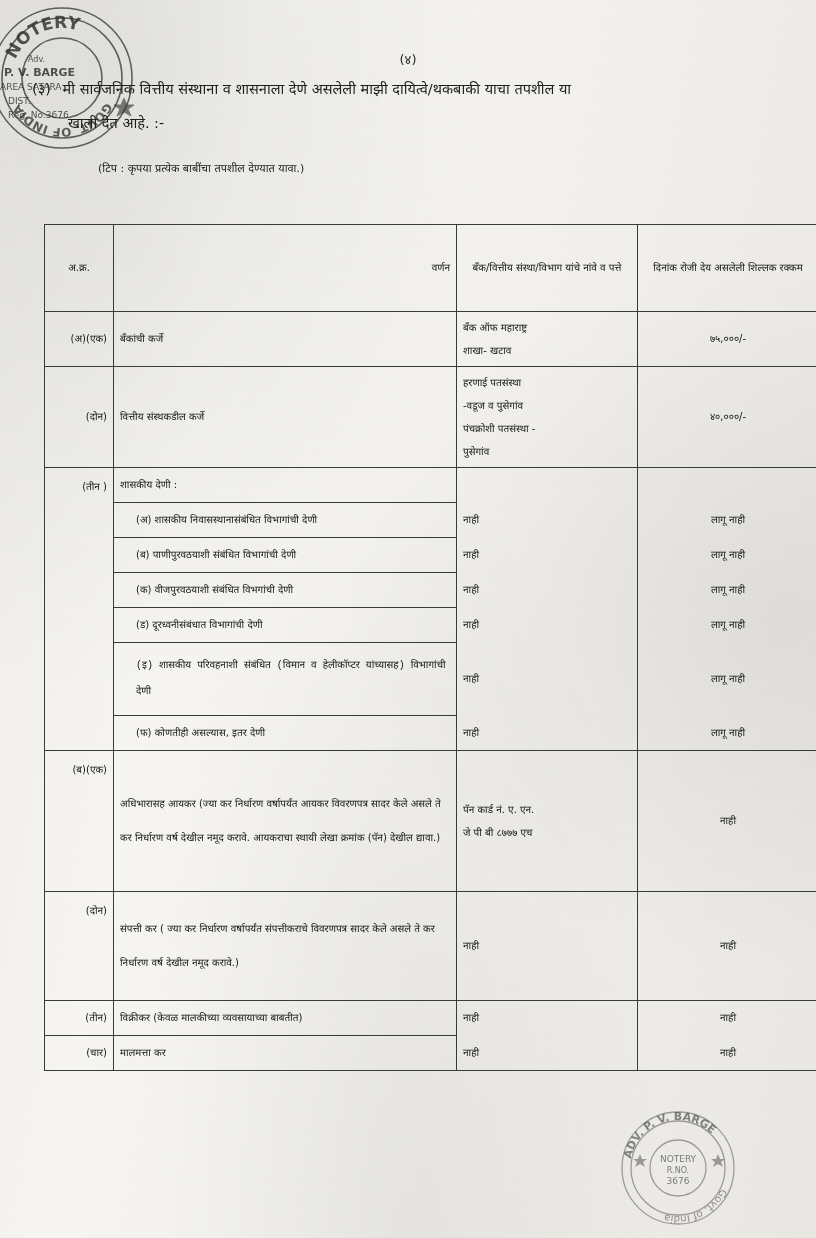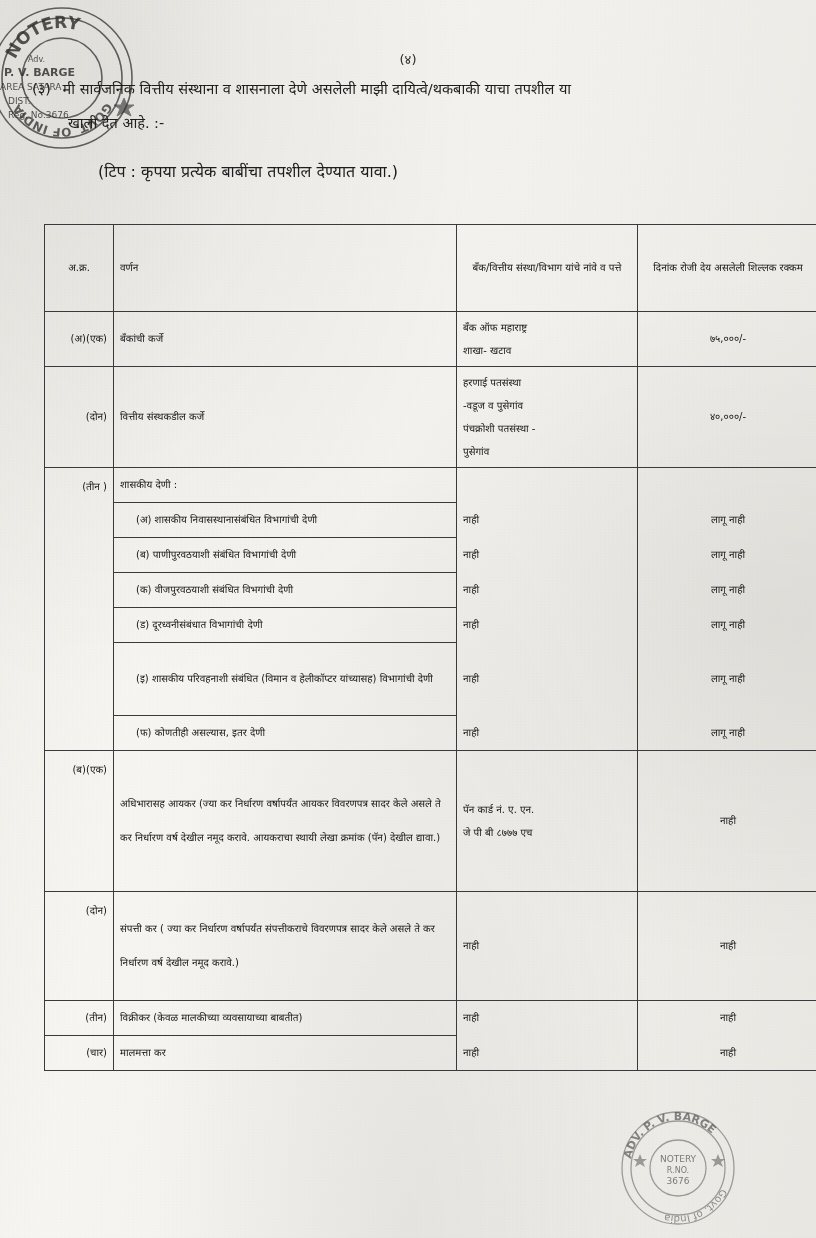--- a/index.html
+++ b/index.html
@@ -74,21 +74,21 @@
     font-size: 14.5px;
     line-height: 34px;
     color: #1d1d1d;
   }
   .intro .ln { display: block; white-space: nowrap; }
   .intro .idx { display: inline-block; width: 26px; }
   .intro-note {
     position: absolute;
     left: 98px;
     top: 160px;
-    font-size: 16px;
+    font-size: 11px;
     color: #1d1d1d;
   }
 
   
   .tbl-wrap {
     position: absolute;
     left: 44px;
     top: 224px;
     width: 722px;
   }
@@ -104,28 +104,28 @@
     vertical-align: middle;
     color: #161616;
     line-height: 26px;
   }
   .c-sr   { width: 56px;  text-align: right; padding-left: 5px; }
   .c-desc { width: 330px; text-align: left; }
   .c-bank { width: 168px; text-align: left; }
   .c-amt  { width: 168px; text-align: center; }
 
   .hdr td { text-align: center; font-size: 13.4px; line-height: 24px; height: 78px; }
-  .hdr .c-desc { text-align: left; }
+  .hdr .c-desc { text-align: right; }
 
   .sr-pair { white-space: nowrap; }
   .sr-pair .a { display: inline-block; min-width: 24px; }
 
   .sub-row td { line-height: 34px; }
   .desc-indent { display: block; padding-left: 16px; }
-  .two-line { line-height: 30px; }
+  .two-line { line-height: 30px; font-family: Liberation Mono, monospace; }
 
   .cell-lines { display: block; }
   .cell-lines span { display: block; line-height: 23px; }
 </style>
 </head>
 <body>
 
 <div class="page">
   <div class="noise"></div>
 

